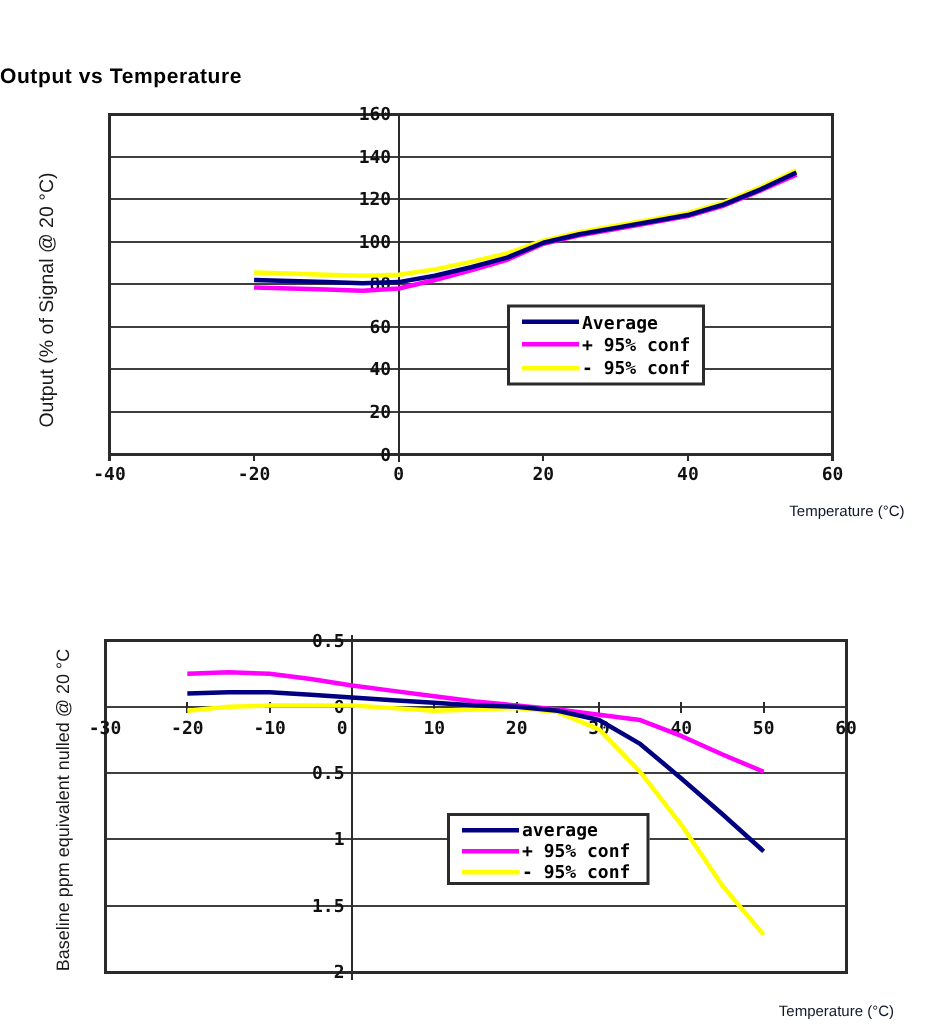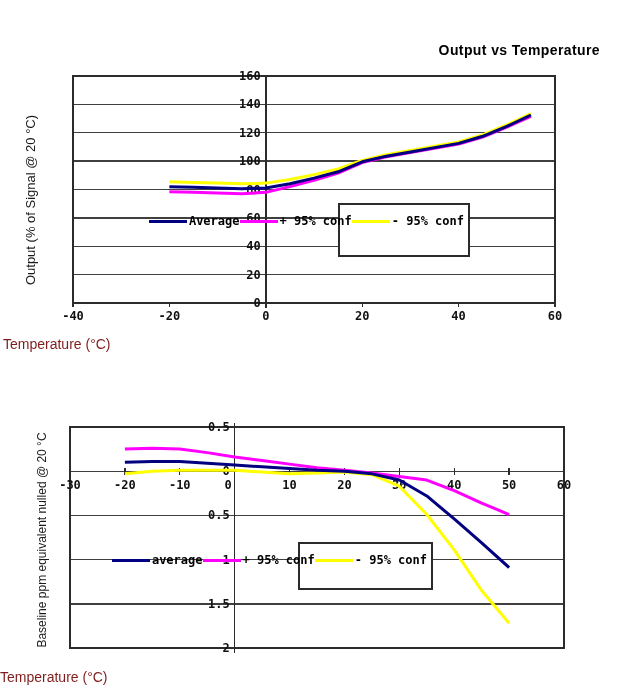--- a/index.html
+++ b/index.html
@@ -1,26 +1,26 @@
 <!DOCTYPE html>
 <html><head>
 <meta charset="utf-8">
 <style>
   html,body{margin:0;padding:0;background:#fff;}
   #canvas{position:relative;width:628px;height:689px;background:#fff;overflow:hidden;
           font-family:"Liberation Sans",sans-serif;color:#000;}
   svg{position:absolute;left:0;top:0;}
   .chart-title{position:absolute;font-weight:bold;font-size:14px;letter-spacing:.4px;
-               text-align:right;color:#000;}
-  .axis-title{position:absolute;font-size:14px;text-align:left;color:#7f1d1d;}
+               text-align:left;color:#000;}
+  .axis-title{position:absolute;font-size:10px;text-align:right;color:#0f172a;}
   .y-title{position:absolute;font-size:13px;text-align:center;color:#1a1a1a;
            transform:rotate(-90deg);}
   .legend{position:absolute;background:#fff;border:2px solid #2b2b2b;
-          display:flex;flex-direction:row;justify-content:flex-end;
-          box-sizing:border-box;padding:8px 4px 2px 8px;}
+          display:flex;flex-direction:column;justify-content:flex-start;
+          box-sizing:border-box;padding:2px 4px 2px 8px;}
   .legend-row{display:flex;align-items:center;height:16px;}
   .legend-swatch{display:inline-block;width:38px;height:3px;flex:0 0 38px;}
   .legend-label{font-family:"DejaVu Sans Mono","Liberation Mono",monospace;
                 font-weight:bold;font-size:12px;margin-left:2px;white-space:pre;}
   text{font-family:"DejaVu Sans Mono","Liberation Mono",monospace;
        font-weight:bold;font-size:12px;fill:#111;}
 </style>
 </head>
 <body>
 

